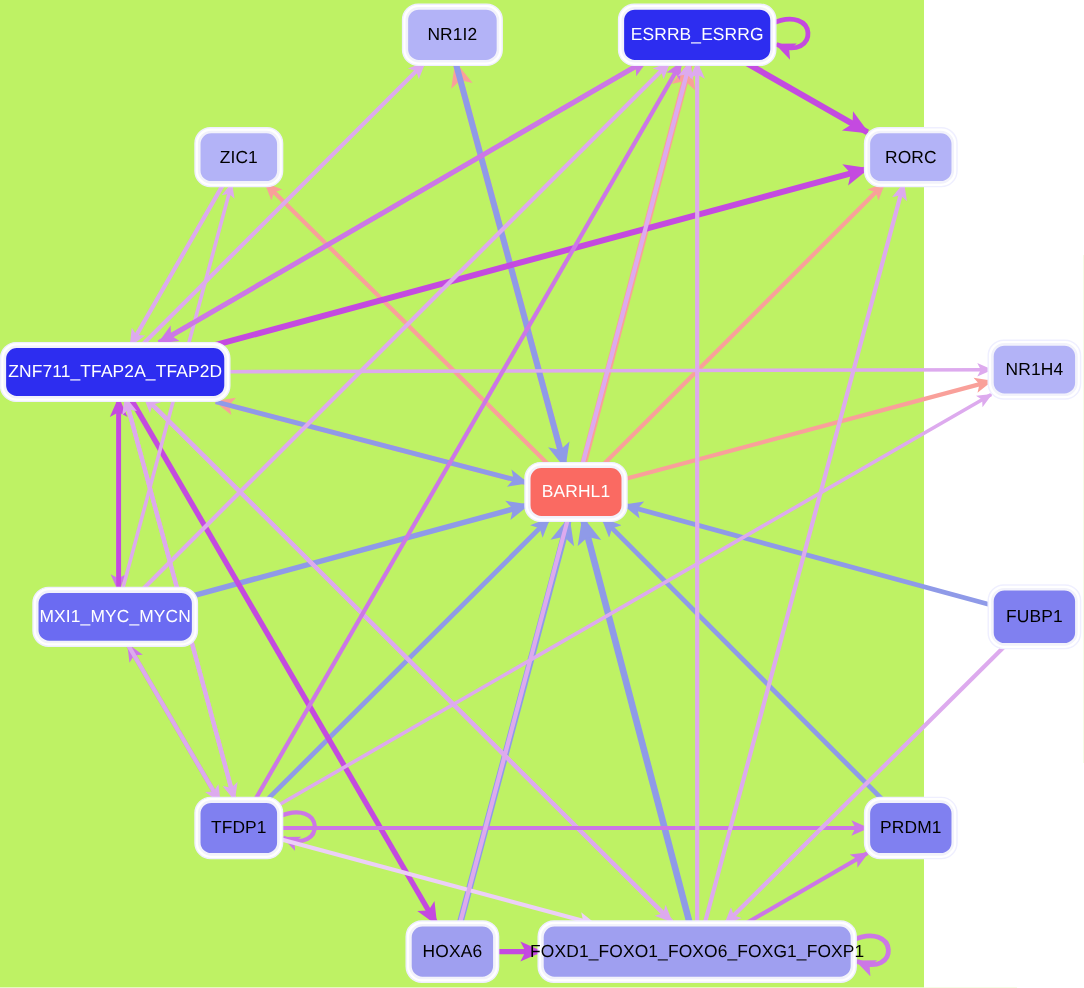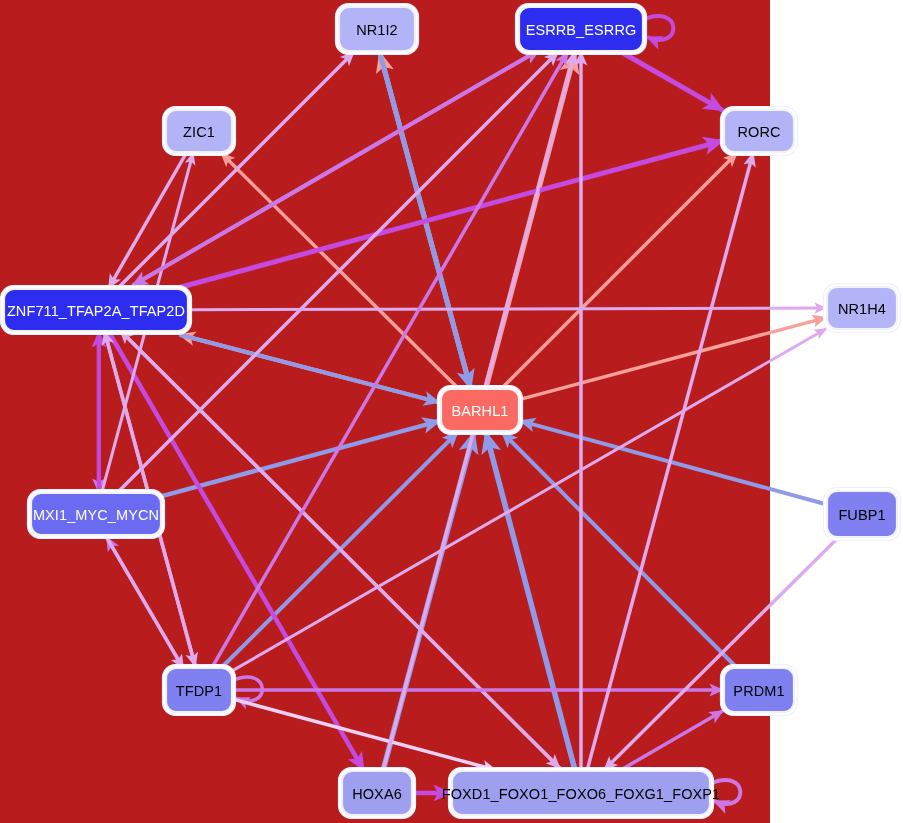--- a/index.html
+++ b/index.html
@@ -11,21 +11,21 @@
   body {
     width: 903px;
     height: 823px;
     font-family: "Liberation Sans", sans-serif;
     overflow: hidden;
   }
   #graph-root {
     position: relative;
     width: 770px;
     height: 823px;
-    background: #b91c1c;
+    background: #bef264;
   }
   svg#net {
     position: absolute;
     left: 0;
     top: 0;
     width: 903px;
     height: 823px;
     display: block;
   }
   .node-rect {

